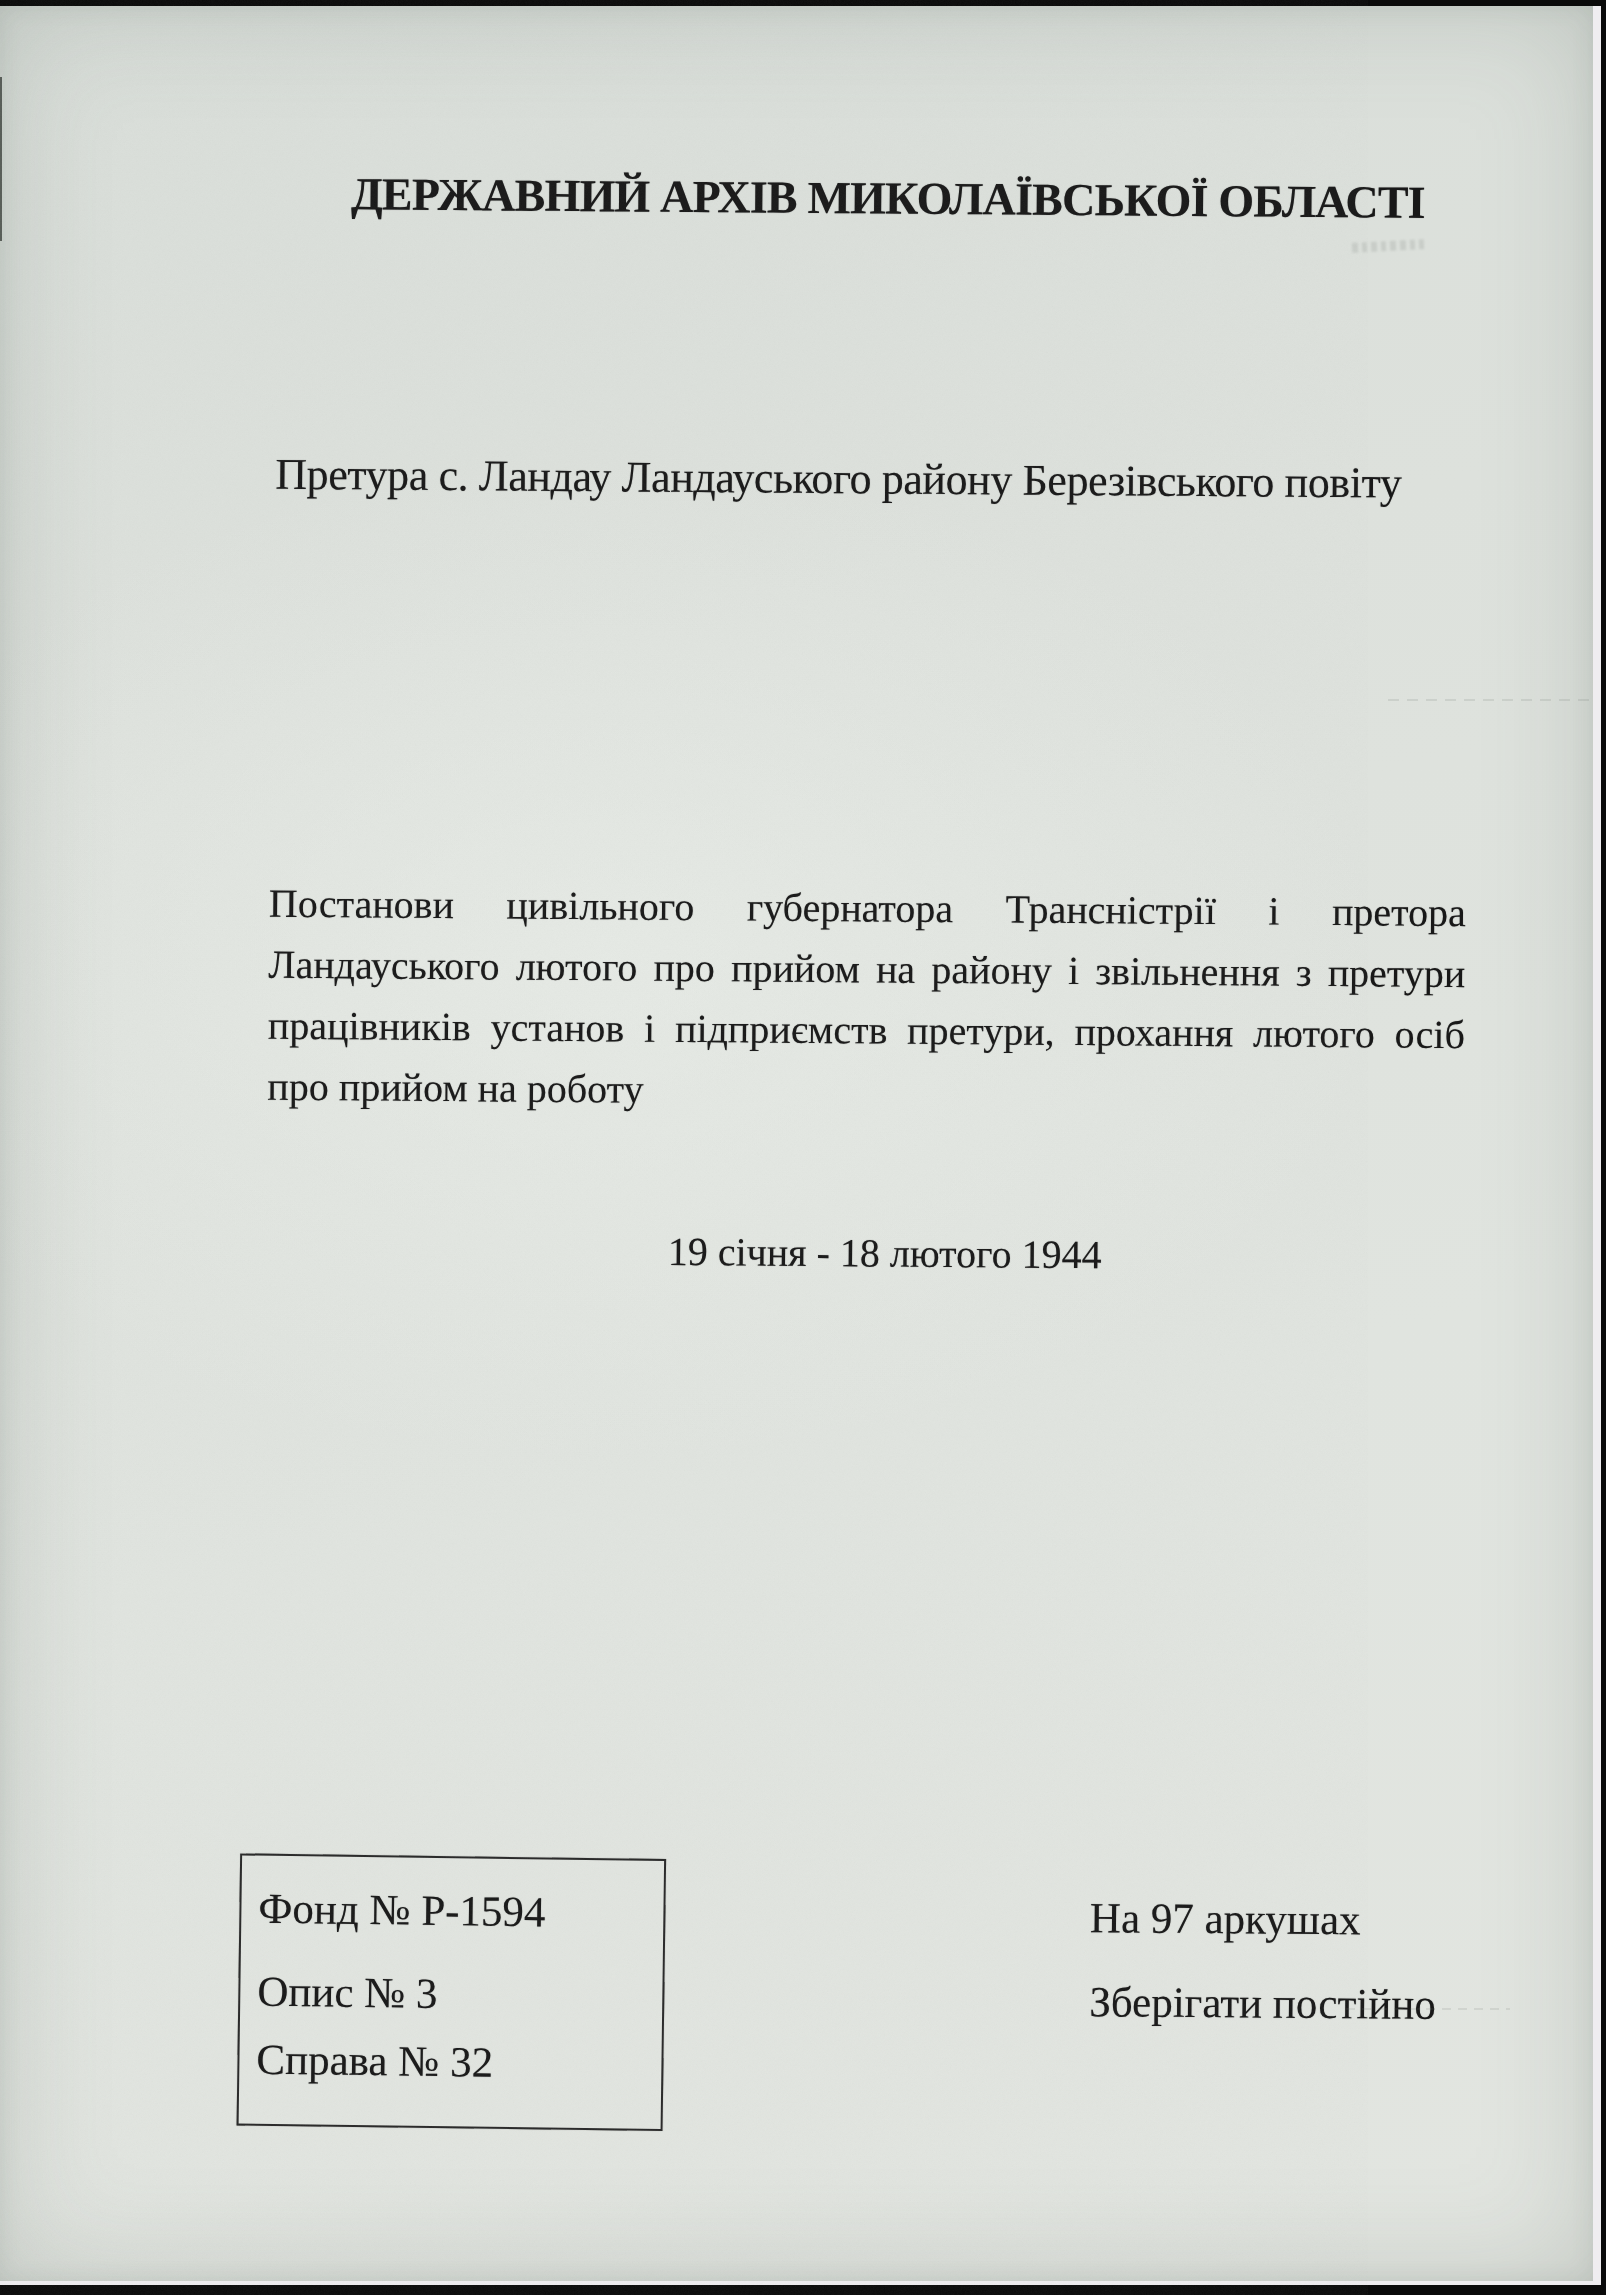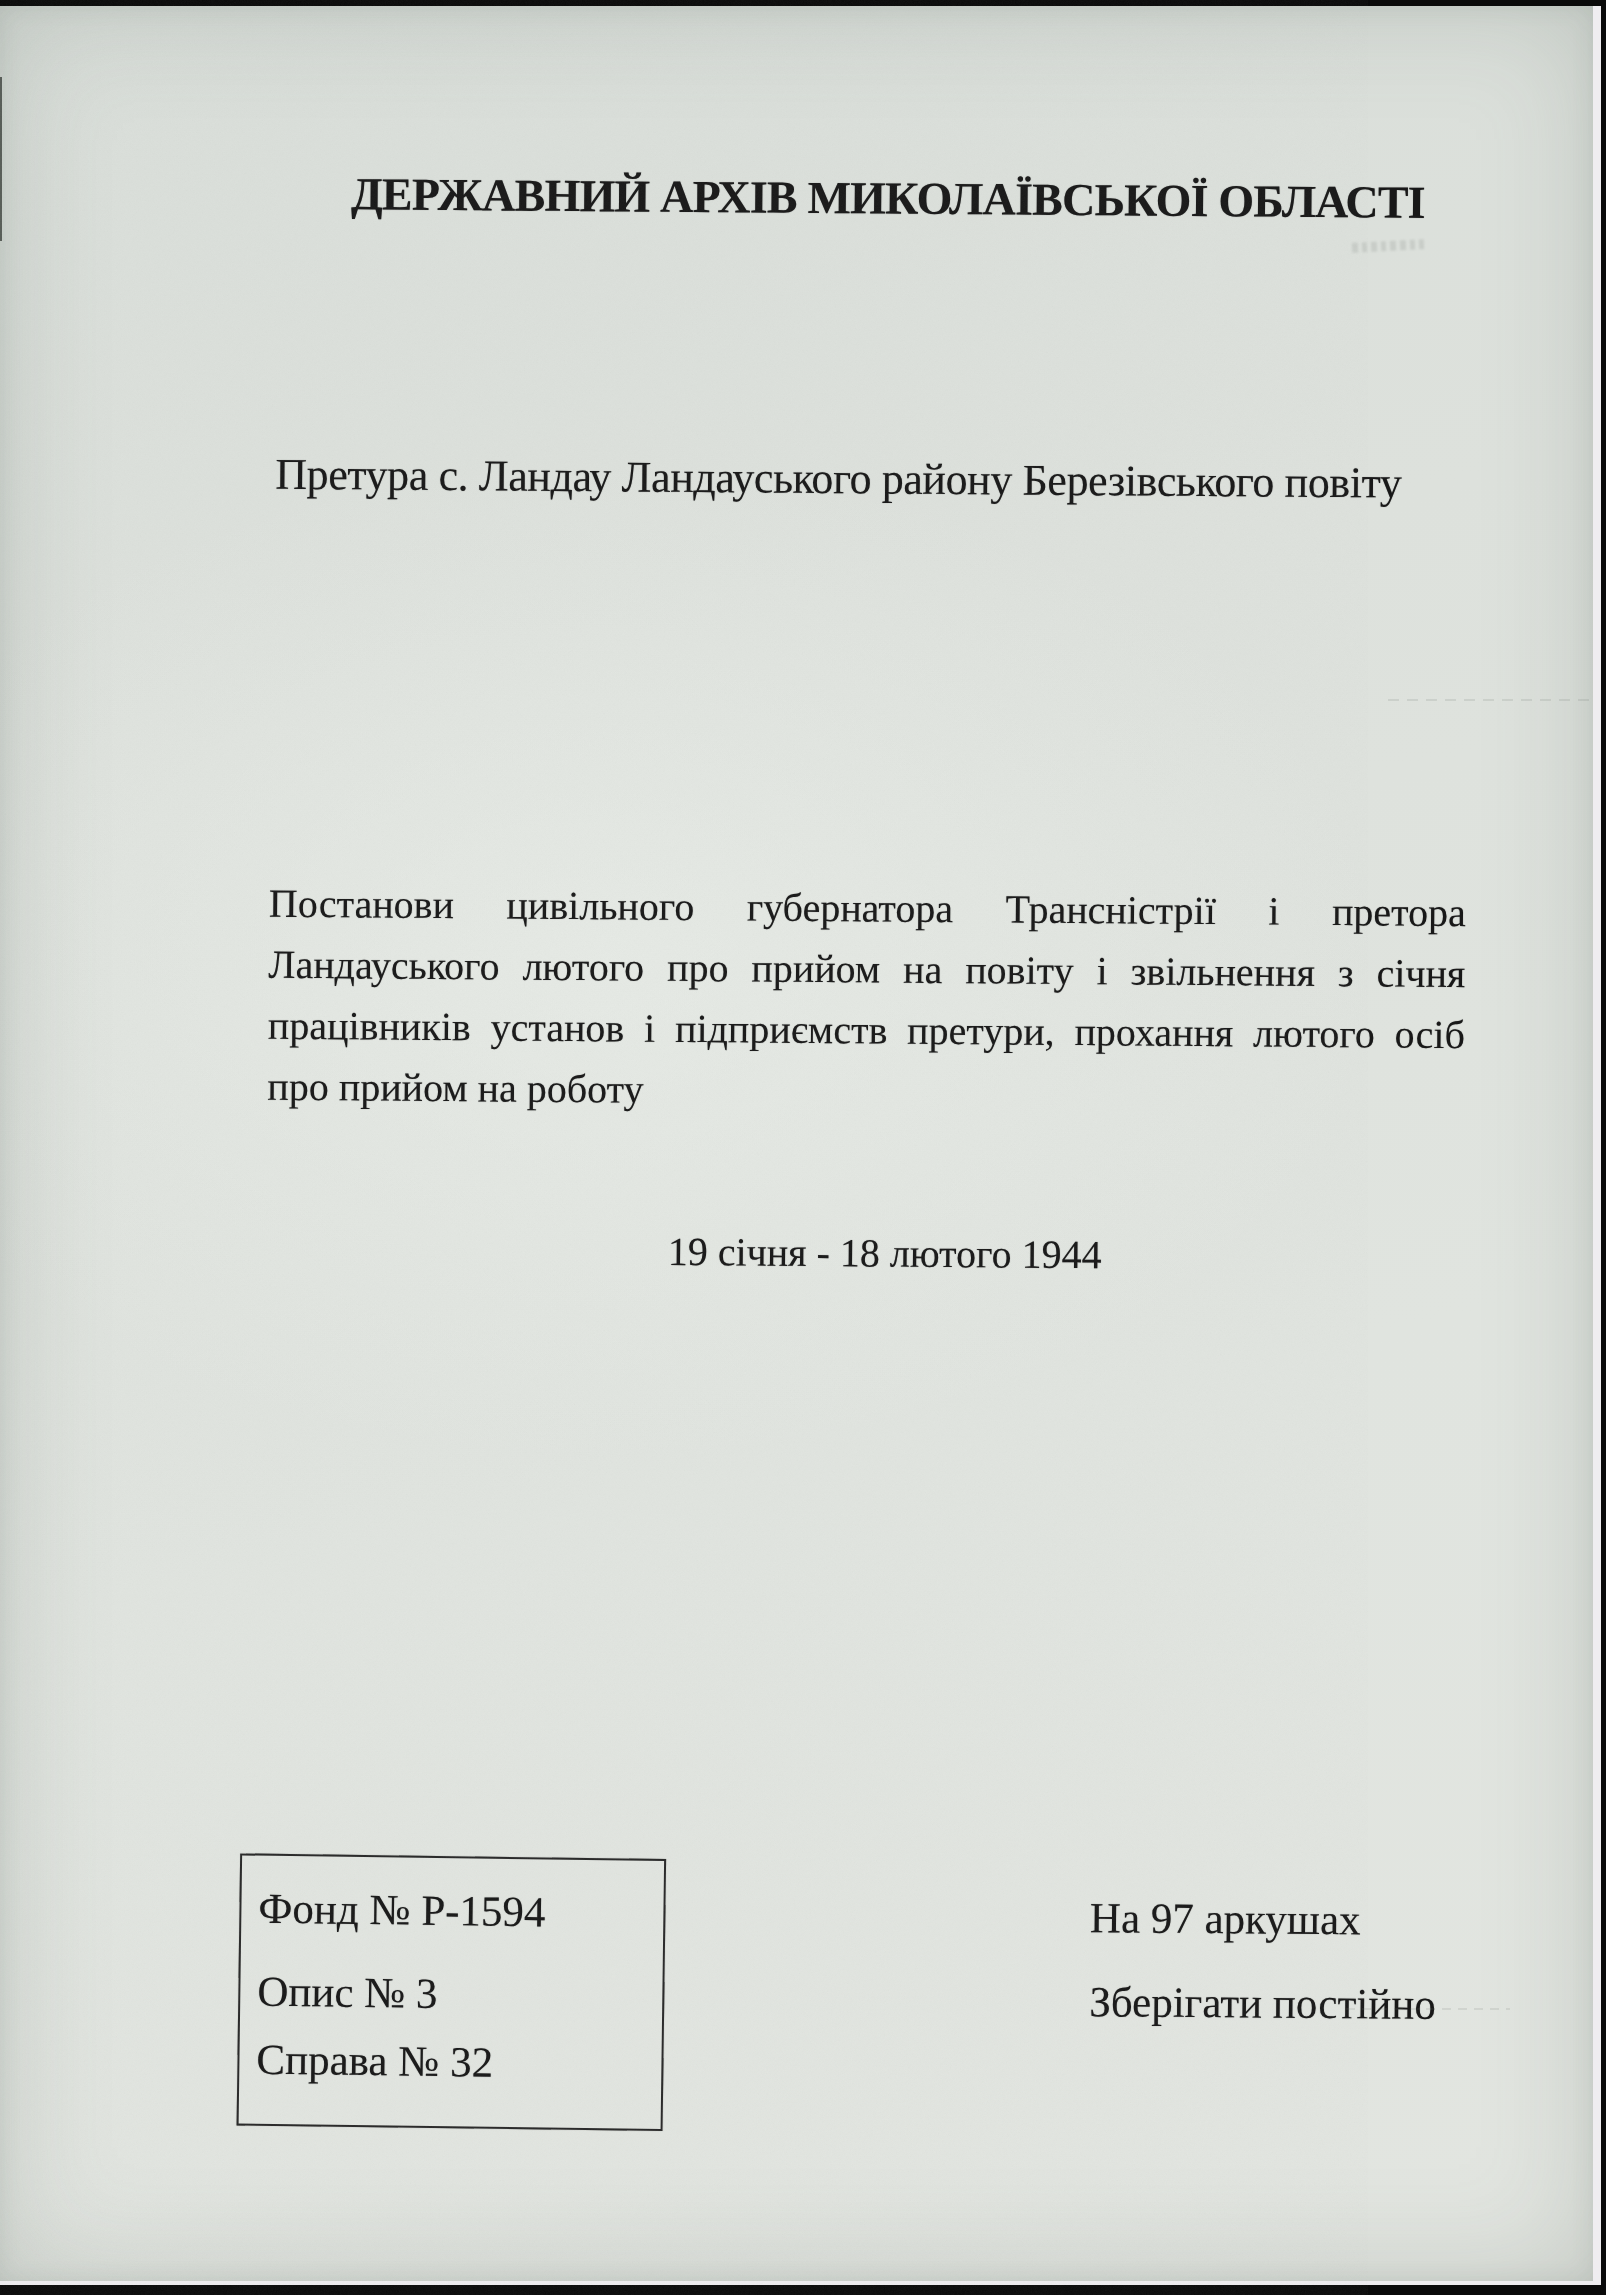--- a/index.html
+++ b/index.html
@@ -209,25 +209,25 @@
           <span>Трансністрії</span>
           <span>і</span>
           <span>претора</span>
         </div>
         <div class="para-line justified">
           <span>Ландауського</span>
           <span>лютого</span>
           <span>про</span>
           <span>прийом</span>
           <span>на</span>
-          <span>повіту</span>
+          <span>району</span>
           <span>і</span>
           <span>звільнення</span>
           <span>з</span>
-          <span>січня</span>
+          <span>претури</span>
         </div>
         <div class="para-line justified">
           <span>працівників</span>
           <span>установ</span>
           <span>і</span>
           <span>підприємств</span>
           <span>претури,</span>
           <span>прохання</span>
           <span>лютого</span>
           <span>осіб</span>

